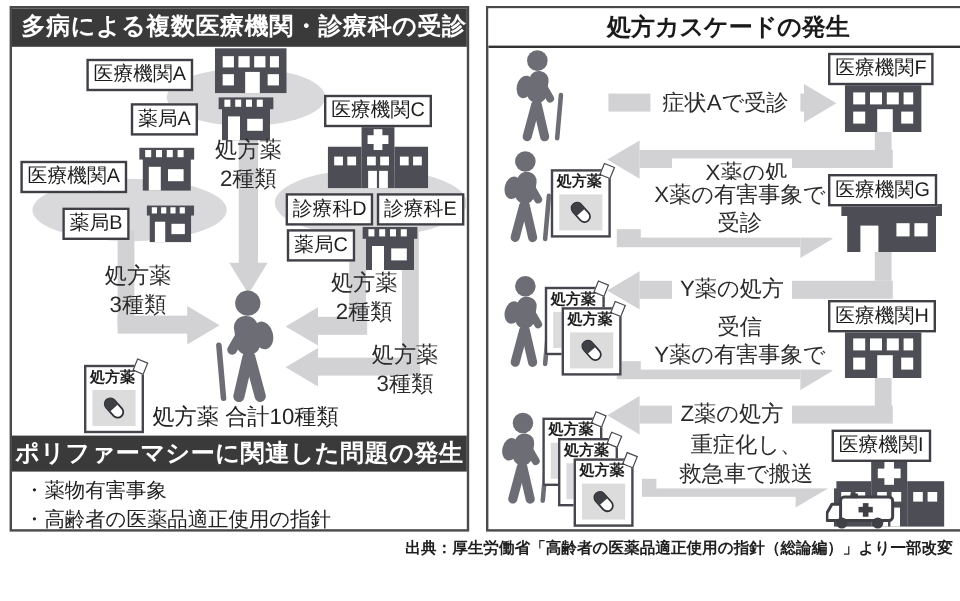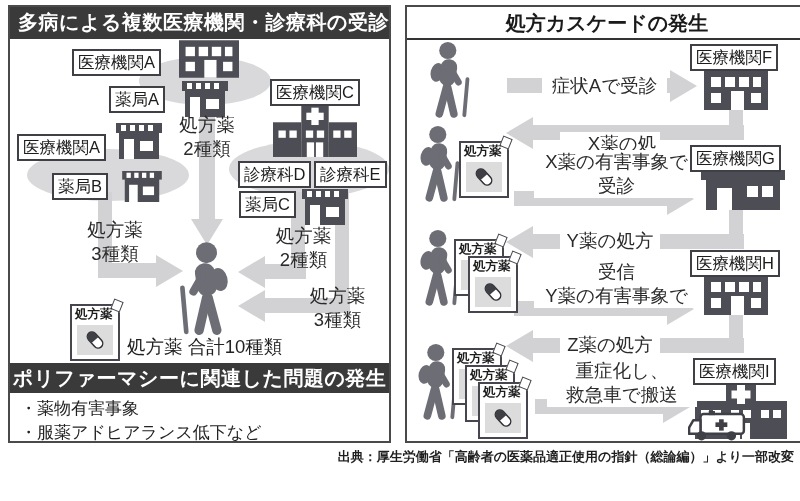--- a/index.html
+++ b/index.html
@@ -203,21 +203,21 @@
       <span class="rxinner">
         <svg class="cap">
             <use href="#sym-capsule"></use>
           </svg>
       </span>
     </div>
     <div class="total" style="left:117px;top:327px;">処方薬 合計10種類</div>
 
     <div class="darkbar problembar">ポリファーマシーに関連した問題の発生</div>
     <div class="plist" style="left:10px;top:390px;">・薬物有害事象</div>
-    <div class="plist" style="left:10px;top:414px;">・服薬アドヒアランス低下など</div>
+    <div class="plist" style="left:10px;top:414px;">・高齢者の医薬品適正使用の指針</div>
   </div>
 
   <div class="panel" id="right-panel">
     <div class="titlebar-right">処方カスケードの発生</div>
 
     <svg class="icon" style="left:16px;top:34px;width:61px;height:80px;">
         <use href="#sym-person"></use>
       </svg>
     <div class="shaft" style="left:100px;top:71px;width:165px;height:15px;"></div>
     <div class="head-r" style="left:263px;top:62.5px;"></div>

